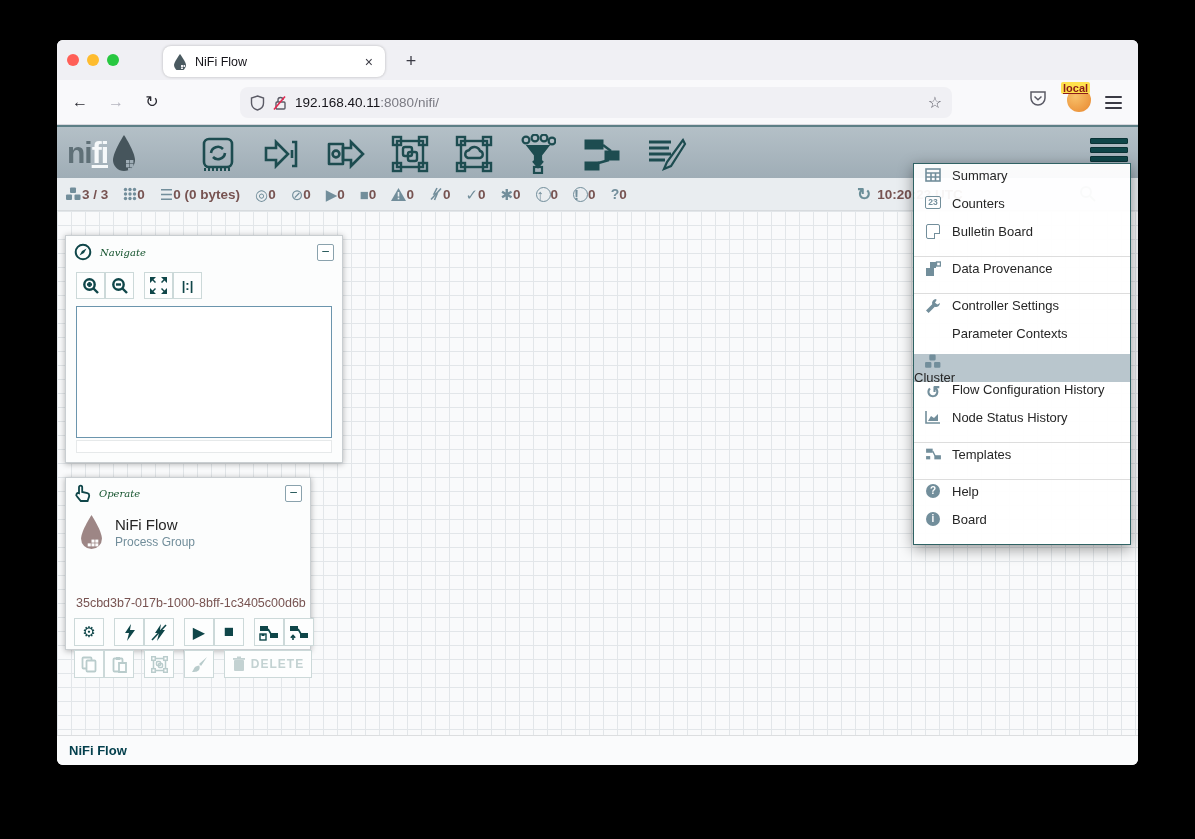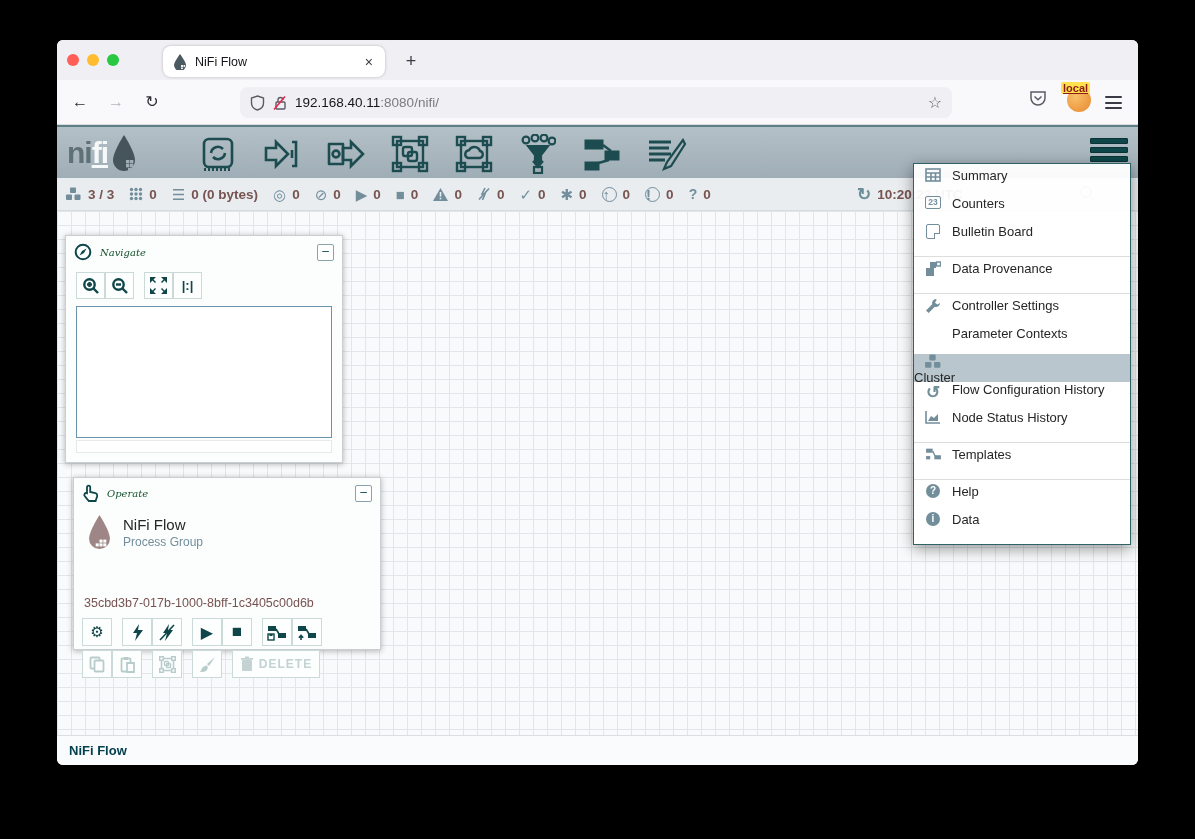--- a/index.html
+++ b/index.html
@@ -33,21 +33,21 @@
   .logo-ni{color:#5f7077;}
   .logo-fi{color:#f6f9fa;text-decoration:underline;}
   .palette{position:absolute;left:140px;top:6px;display:flex;gap:22px;align-items:center;height:42px;}
   .pal-icon{width:42px;height:40px;display:flex;align-items:center;justify-content:center;}
   .nifi-burger{position:absolute;right:10px;top:11px;width:38px;height:28px;}
   .nifi-burger div{height:6px;background:#0f4649;margin-bottom:3px;border-radius:1px;border:1px solid #0a3336;box-sizing:border-box;}
 
   
   .statusbar{position:absolute;left:0;top:138px;width:100%;height:33px;background:#e9edf0;border-bottom:1px solid #d7dbde;box-sizing:border-box;}
   .stats{position:absolute;left:8px;top:0;height:32px;display:flex;align-items:center;gap:15px;}
-  .stat{display:flex;align-items:center;gap:6px;}
+  .stat{display:flex;align-items:center;}
   .stat .sic{color:#728e9b;font-size:15px;line-height:1;display:inline-flex;align-items:center;}
   .stat .sval{color:#775351;font-weight:bold;font-size:13.5px;}
   .circ{display:inline-block;width:13px;height:13px;border:1.6px solid #728e9b;border-radius:50%;color:#728e9b;font-size:9px;font-weight:bold;text-align:center;line-height:13px;box-sizing:content-box;}
   .sb-right{position:absolute;left:800px;top:0;height:32px;display:flex;align-items:center;gap:6px;}
   .refresh-ic{color:#6b8f99;font-size:17px;font-weight:bold;}
   .sb-time{color:#775351;font-weight:bold;font-size:13.5px;white-space:nowrap;}
   .sb-search{position:absolute;left:1022px;top:7px;color:#9aa6ad;}
 
   
   .canvas{position:absolute;left:0;top:171px;width:100%;height:524px;background:#f9fafb;background-image:linear-gradient(#e2e6e9 1px,transparent 1px),linear-gradient(90deg,#e2e6e9 1px,transparent 1px);background-size:14px 14px;}
@@ -58,21 +58,21 @@
   .panel{position:absolute;background:#fcfdfd;border:1px solid #c9ced1;box-shadow:0 1px 6px rgba(0,0,0,.3);box-sizing:border-box;}
   .panel-hdr{height:32px;display:flex;align-items:center;padding:0 8px;gap:8px;}
   .panel-title{font-family:"DejaVu Serif",serif;font-size:10px;color:#14532d;flex:1;font-style:italic;}
   .collapse-btn{width:15px;height:15px;border:1px solid #8aa2ad;border-radius:2px;color:#0f4649;font-size:12px;line-height:13px;text-align:center;background:#fff;}
   .navigate{left:8px;top:195px;width:278px;height:228px;}
   .nav-btns{display:flex;gap:0;padding:4px 0 0 10px;}
   .tool-btn{width:29px;height:27px;border:1px solid #ccd9d9;background:#fdfefe;display:flex;align-items:center;justify-content:center;color:#0f4649;box-sizing:border-box;}
   .gapL{margin-left:10px;}
   .birdseye{position:absolute;left:10px;top:70px;width:256px;height:132px;background:#fff;border:1px solid #6b95ad;box-sizing:border-box;}
   .birdseye-strip{position:absolute;left:10px;top:204px;width:256px;height:13px;background:#fff;border:1px solid #e6e9ea;box-sizing:border-box;}
-  .operate{left:16px;top:437px;width:308px;height:173px;}
+  .operate{left:8px;top:437px;width:246px;height:173px;}
   .op-body{position:absolute;left:12px;top:36px;display:flex;gap:10px;align-items:center;}
   .op-name{font-size:15px;color:#262626;}
   .op-type{font-size:12px;color:#728e9b;margin-top:2px;}
   .op-id{position:absolute;left:10px;top:118px;font-size:12.5px;color:#775351;white-space:nowrap;}
   .op-row{position:absolute;left:8px;display:flex;}
   .op-row1{top:140px;}
   .op-row2{top:172px;}
   .op-btn{width:30px;height:28px;border:1px solid #ccd9d9;background:#fdfefe;display:flex;align-items:center;justify-content:center;color:#0f4649;box-sizing:border-box;font-size:15px;}
   .op-btn.dis{color:#b9cccc;}
   .op-btn.wide{width:88px;gap:5px;font-size:12px;letter-spacing:1px;color:#c3d2d2;font-weight:bold;}
@@ -607,18 +607,18 @@
     <div class="gm-item">
       <span class="gm-ic">
             <span class="circ-fill">?</span>
           </span>
       <span class="gm-label">Help</span>
     </div>
     <div class="gm-item">
       <span class="gm-ic">
             <span class="circ-fill">i</span>
           </span>
-      <span class="gm-label">Data</span>
+      <span class="gm-label">Board</span>
     </div>
   </div>
 
  </div>
 </div>
 
 </body></html>

